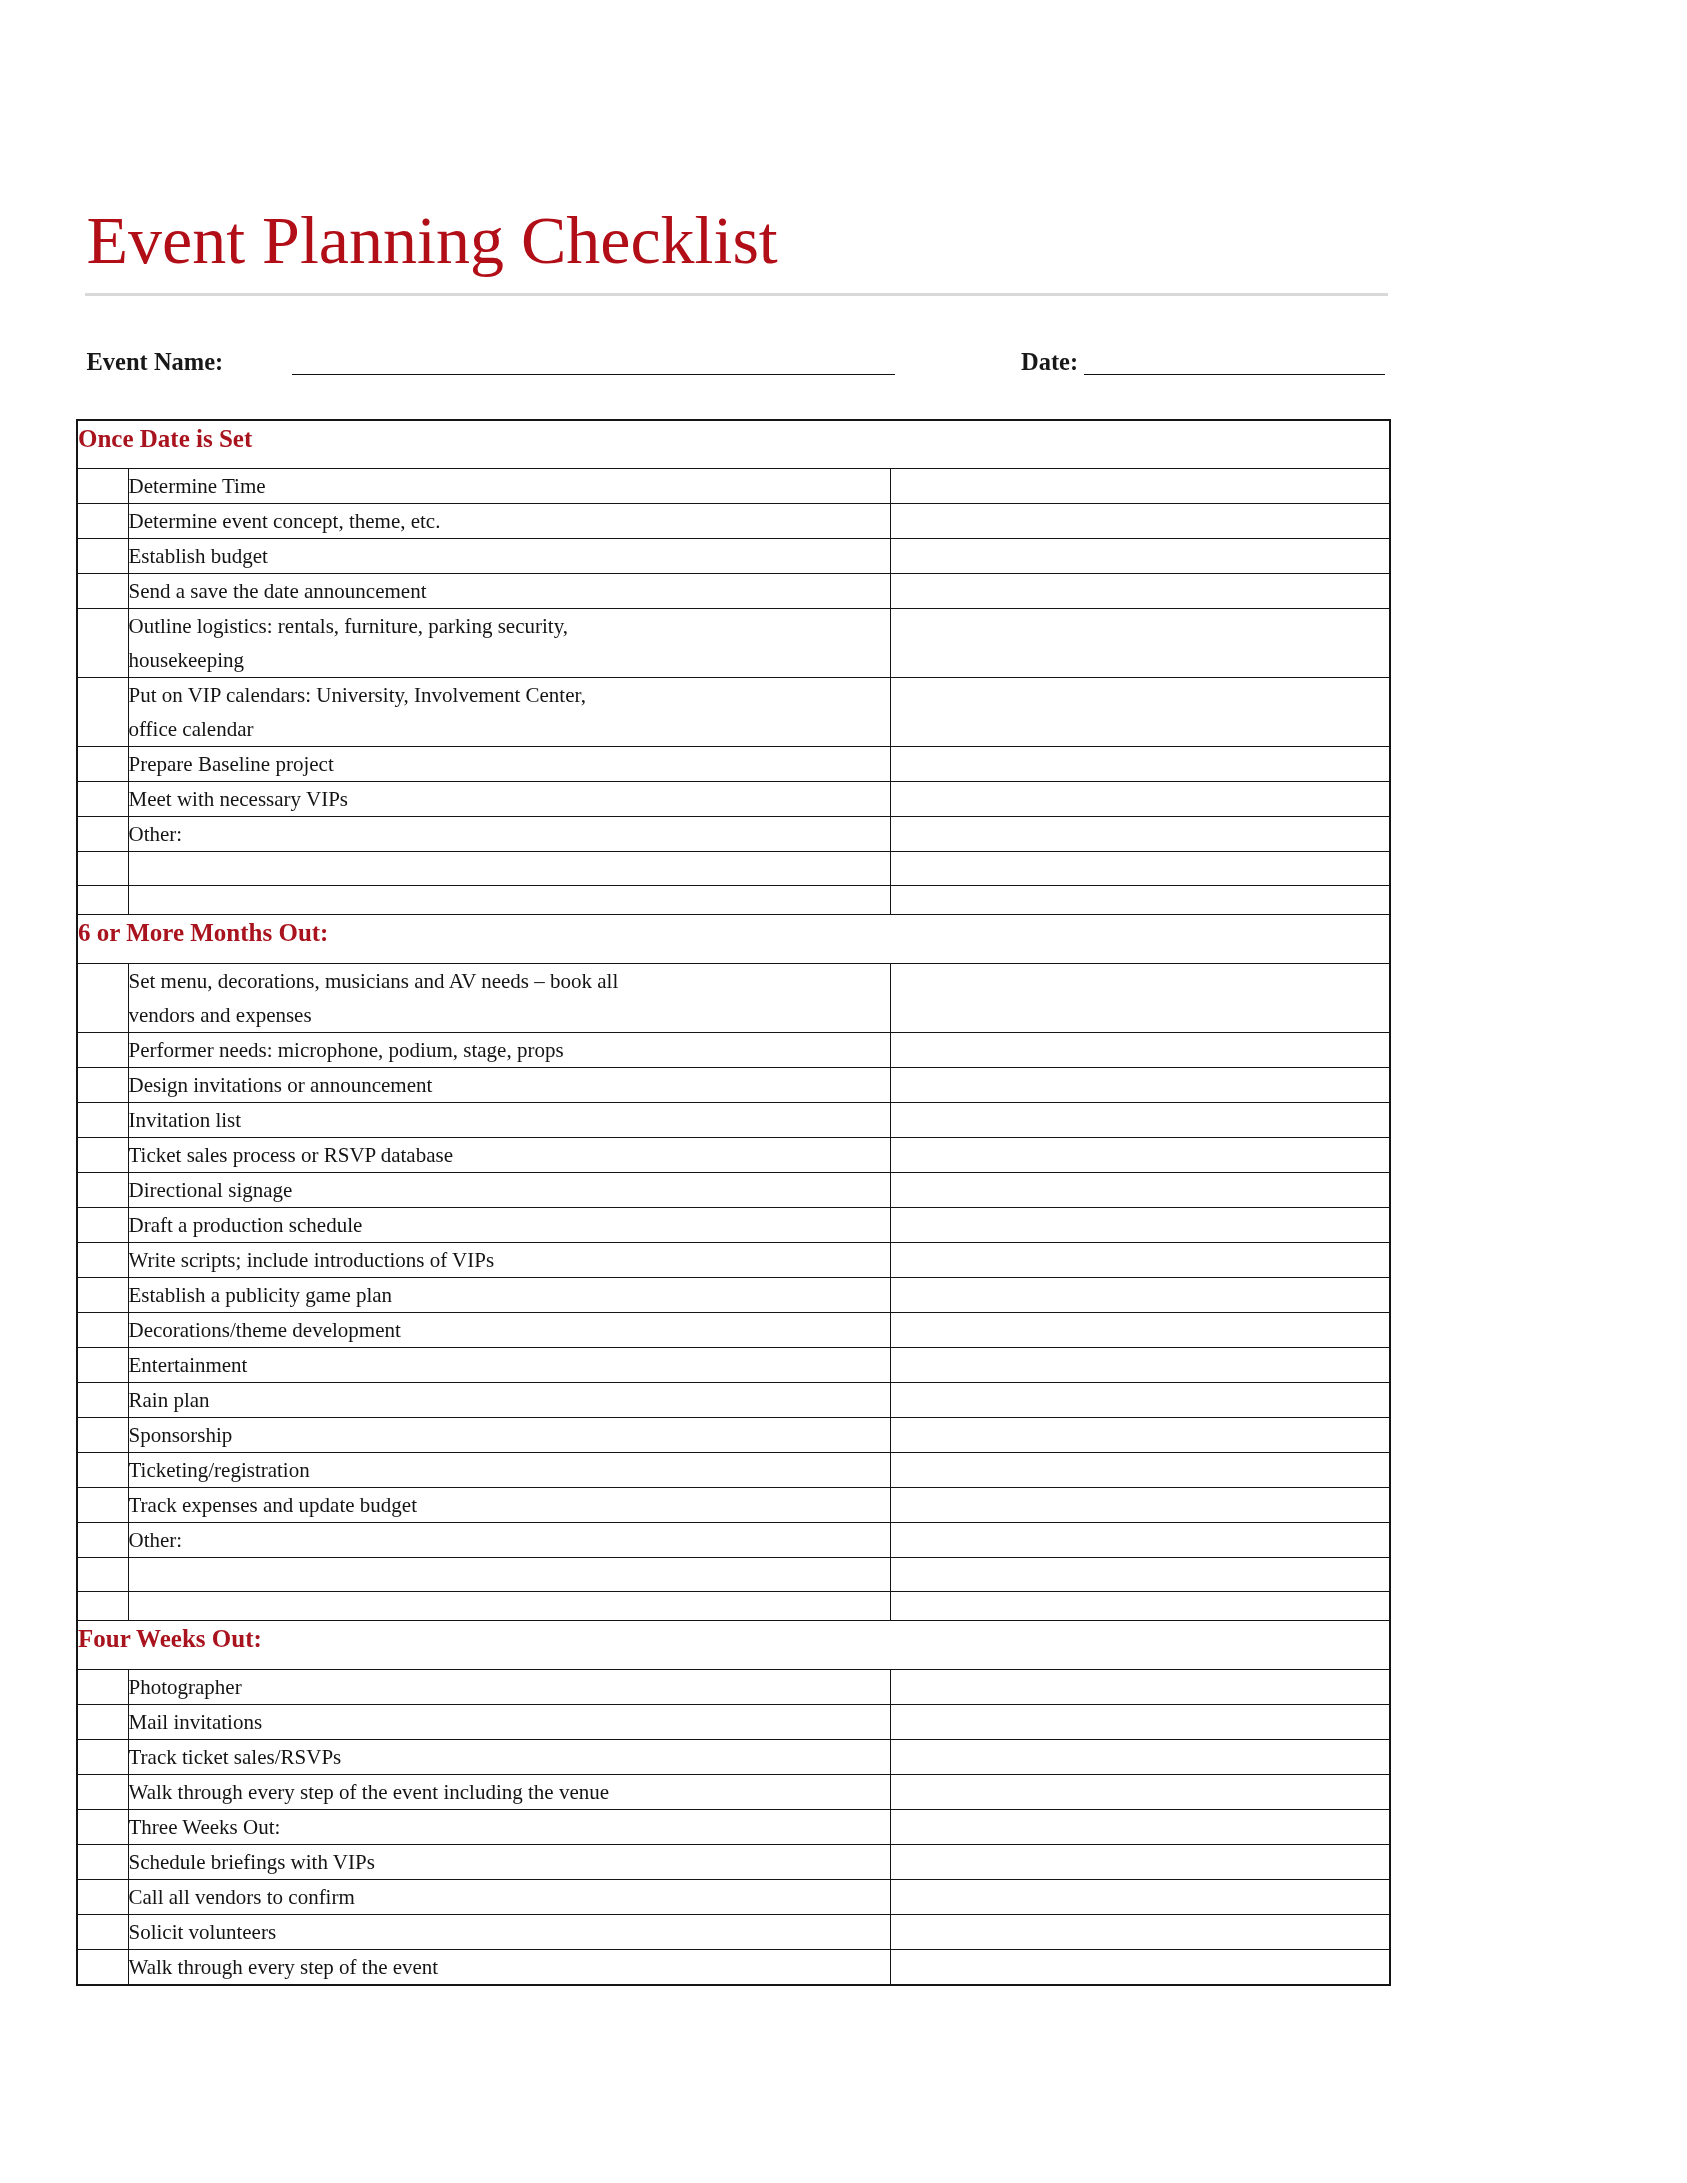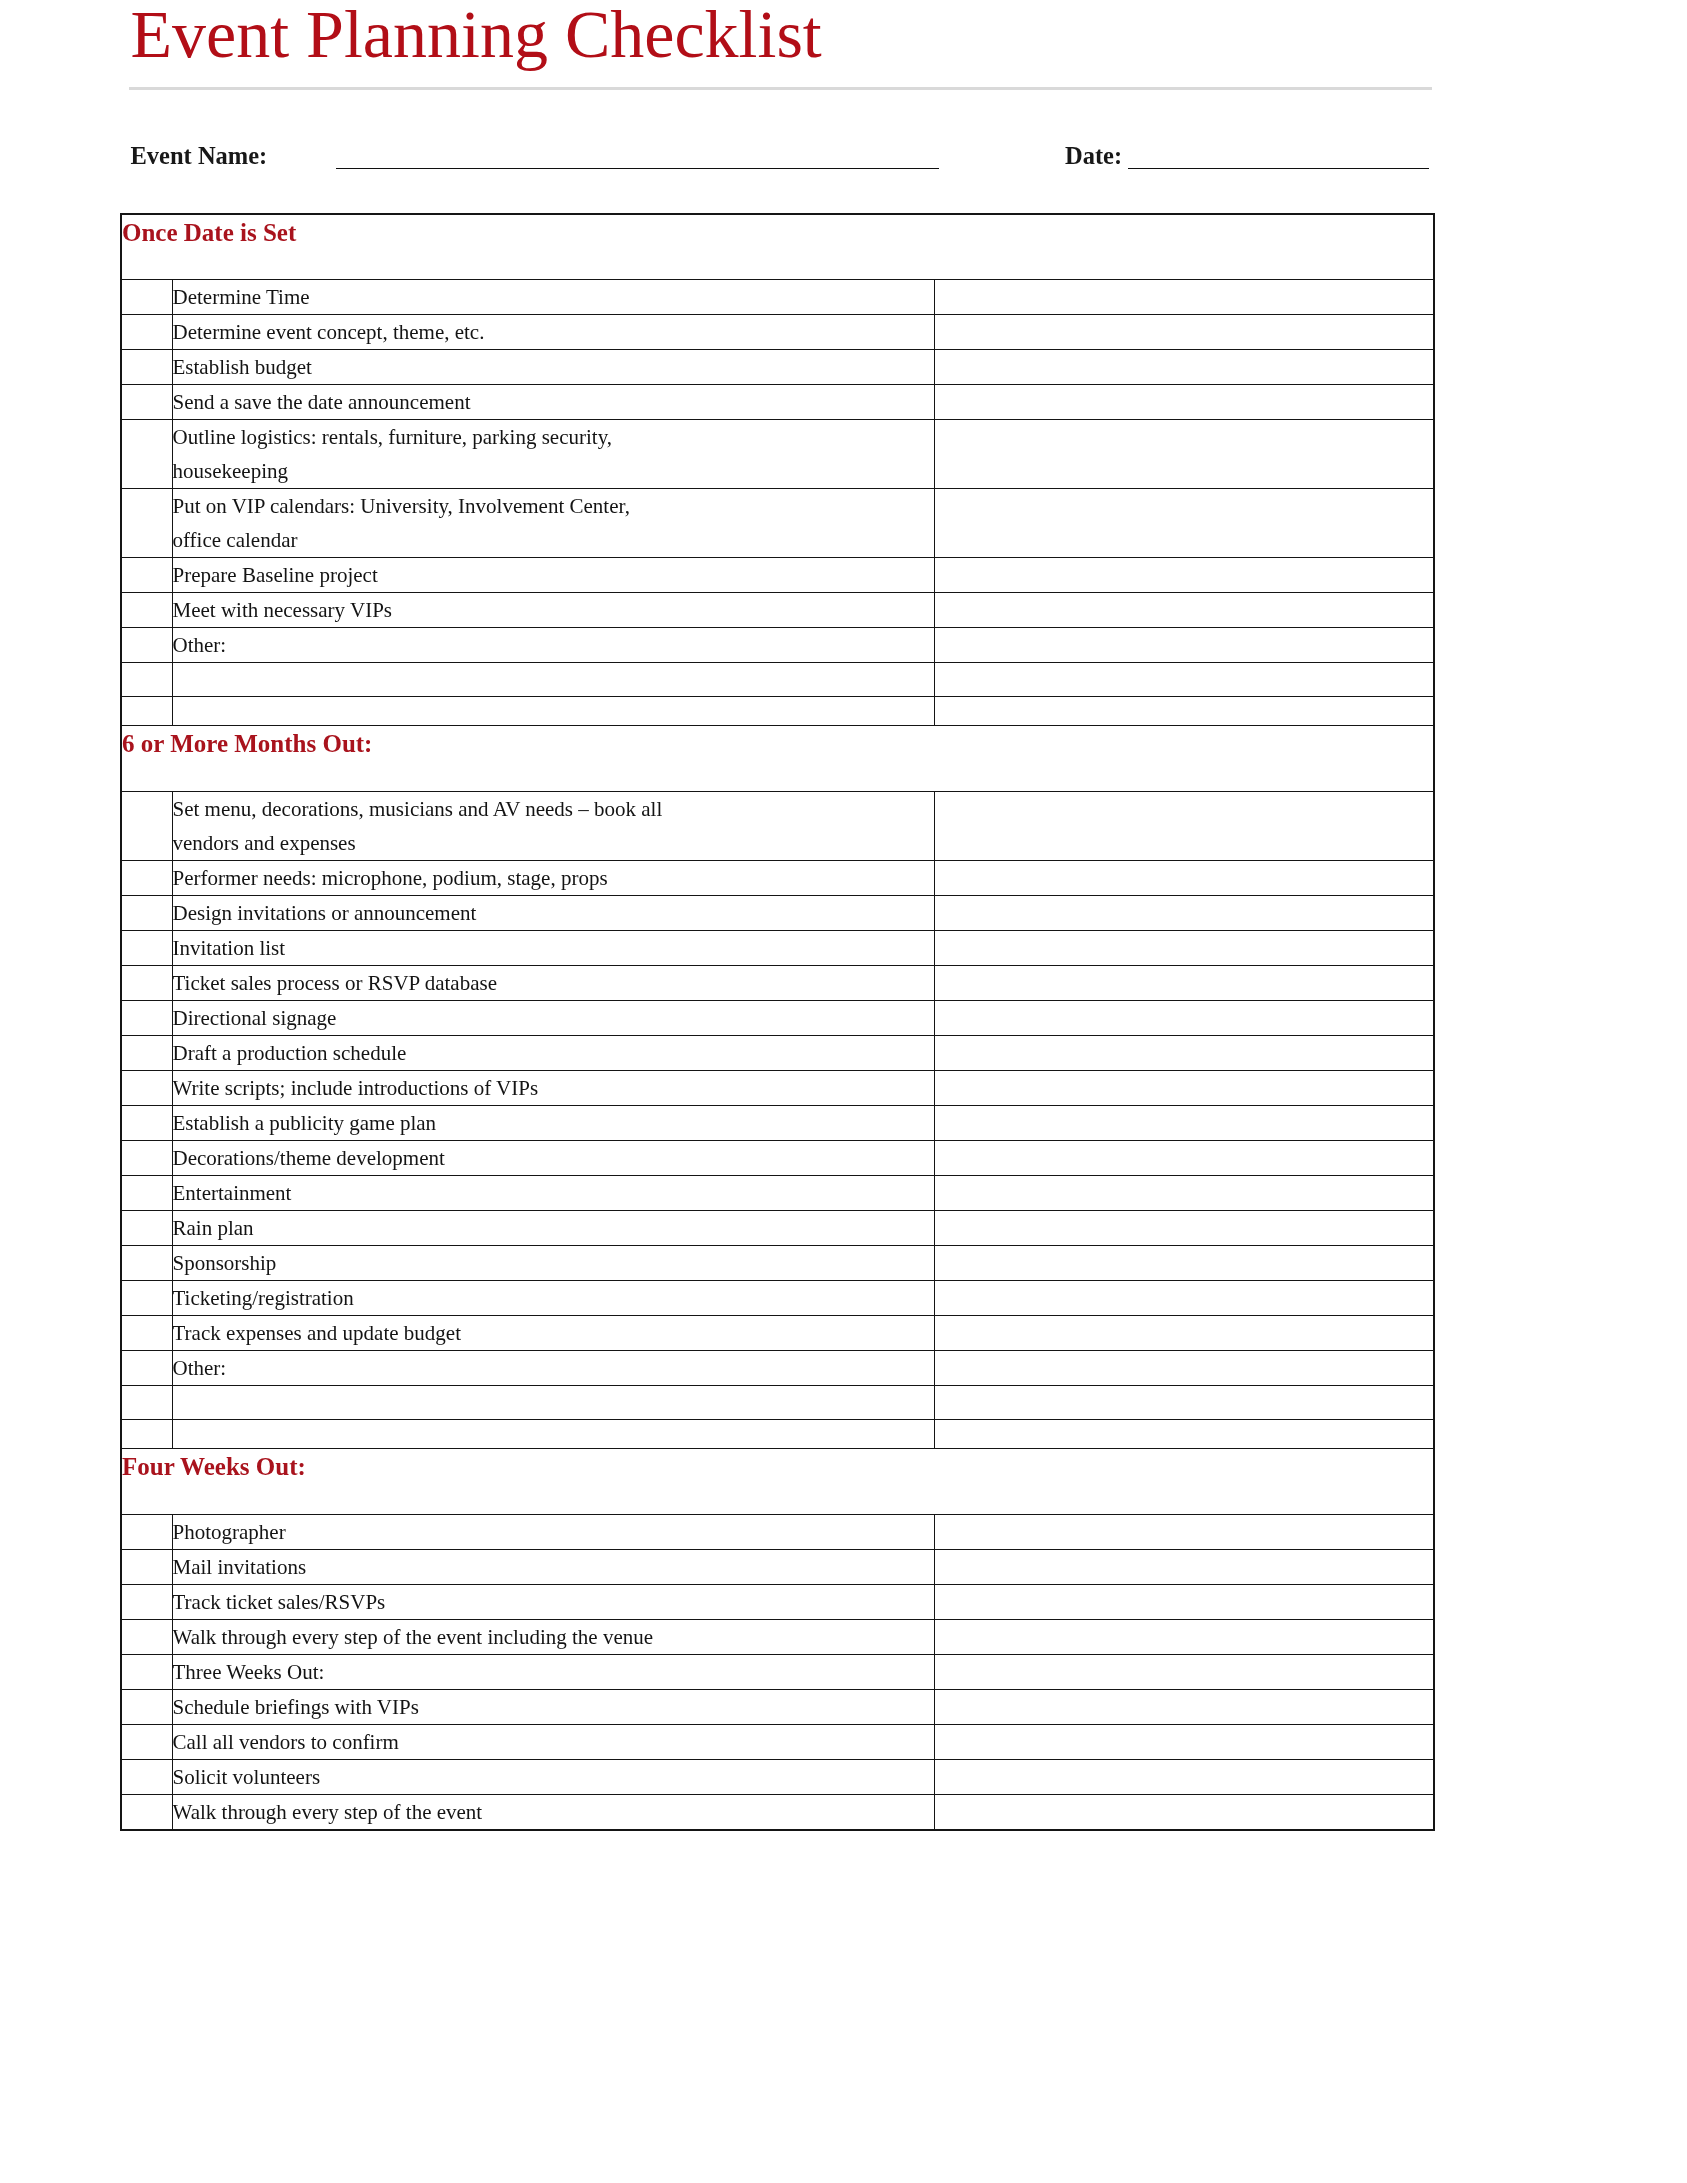--- a/index.html
+++ b/index.html
@@ -9,21 +9,22 @@
     width: 1687px;
     height: 2184px;
     overflow: hidden;
     font-family: "Liberation Serif", "DejaVu Serif", serif;
     color: #181818;
   }
   * { box-sizing: border-box; }
 
   .page {
     width: 1313px;
-    margin-left: 120px;
+    margin-left: 76px;
+    padding-top: 206px;
   }
 
   h1.doc-title {
     margin: 0 0 0 10.5px;
     font-size: 68px;
     line-height: 68px;
     font-weight: normal;
     letter-spacing: 0px;
     color: #B20E17;
   }
@@ -66,21 +67,21 @@
     width: 1313px;
     border: 2.6px solid #151515;
   }
   table.checklist td {
     border: 1.7px solid #151515;
     padding: 0;
     vertical-align: top;
     overflow: hidden;
   }
   td.section-header {
-    height: 66px;
+    height: 49px;
     border-top-width: 2.6px;
     padding: 1.7px 0 0 10.5px;
     font-size: 25px;
     line-height: 35px;
     font-weight: bold;
     color: #A9131D;
   }
   tr.first-section td.section-header { border-top-width: 2.6px; }
   td.task-cell {
     padding: 0 12.2px;

